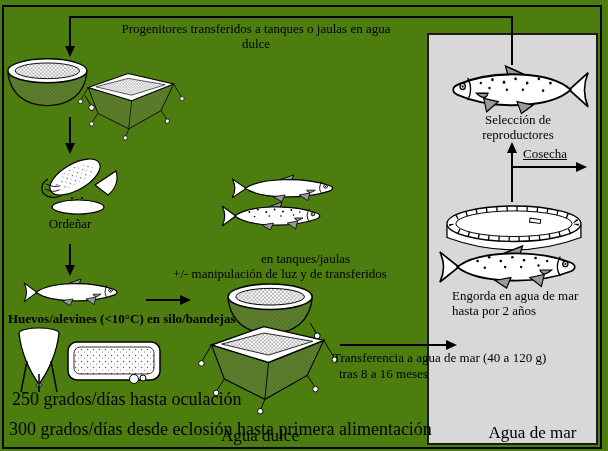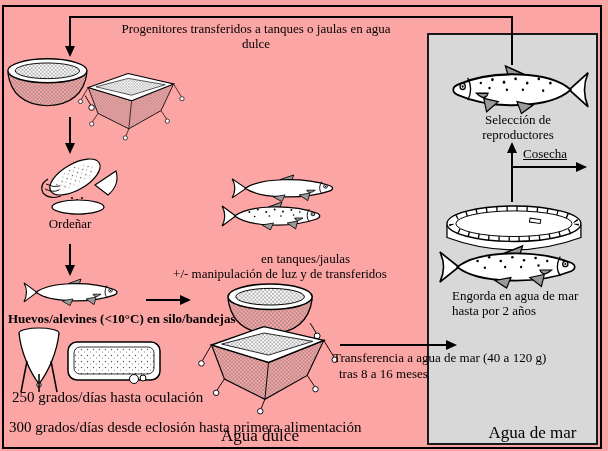--- a/index.html
+++ b/index.html
@@ -1,25 +1,25 @@
 <!DOCTYPE html>
 <html><head>
 <meta charset="utf-8">
 <style>
   html,body{margin:0;padding:0;background:#fff;}
-  .canvas{position:relative;width:608px;height:451px;background:#fca5a5;overflow:hidden;
+  .canvas{position:relative;width:608px;height:451px;background:#4d7c0f;overflow:hidden;
           font-family:"Liberation Serif", serif;color:#000;}
   .outer-border{position:absolute;left:2px;top:5px;width:600px;height:444px;
                 border:2px solid #000;box-sizing:border-box;}
   .sea-box{position:absolute;left:427px;top:33px;width:171px;height:412px;
            background:#d8d8d8;border:2px solid #1a1a1a;box-sizing:border-box;}
   svg.overlay{position:absolute;left:0;top:0;pointer-events:none;}
   .lbl{position:absolute;font-size:13px;line-height:1.15;white-space:nowrap;}
   .lbl.c{text-align:center;white-space:normal;}
-  .small{font-size:15px;}
+  .small{font-size:18px;}
   .zone{font-size:17px;}
 </style>
 </head>
 <body>
 
 <div class="canvas">
 
   <div class="outer-border"></div>
   <div class="sea-box"></div>
 

